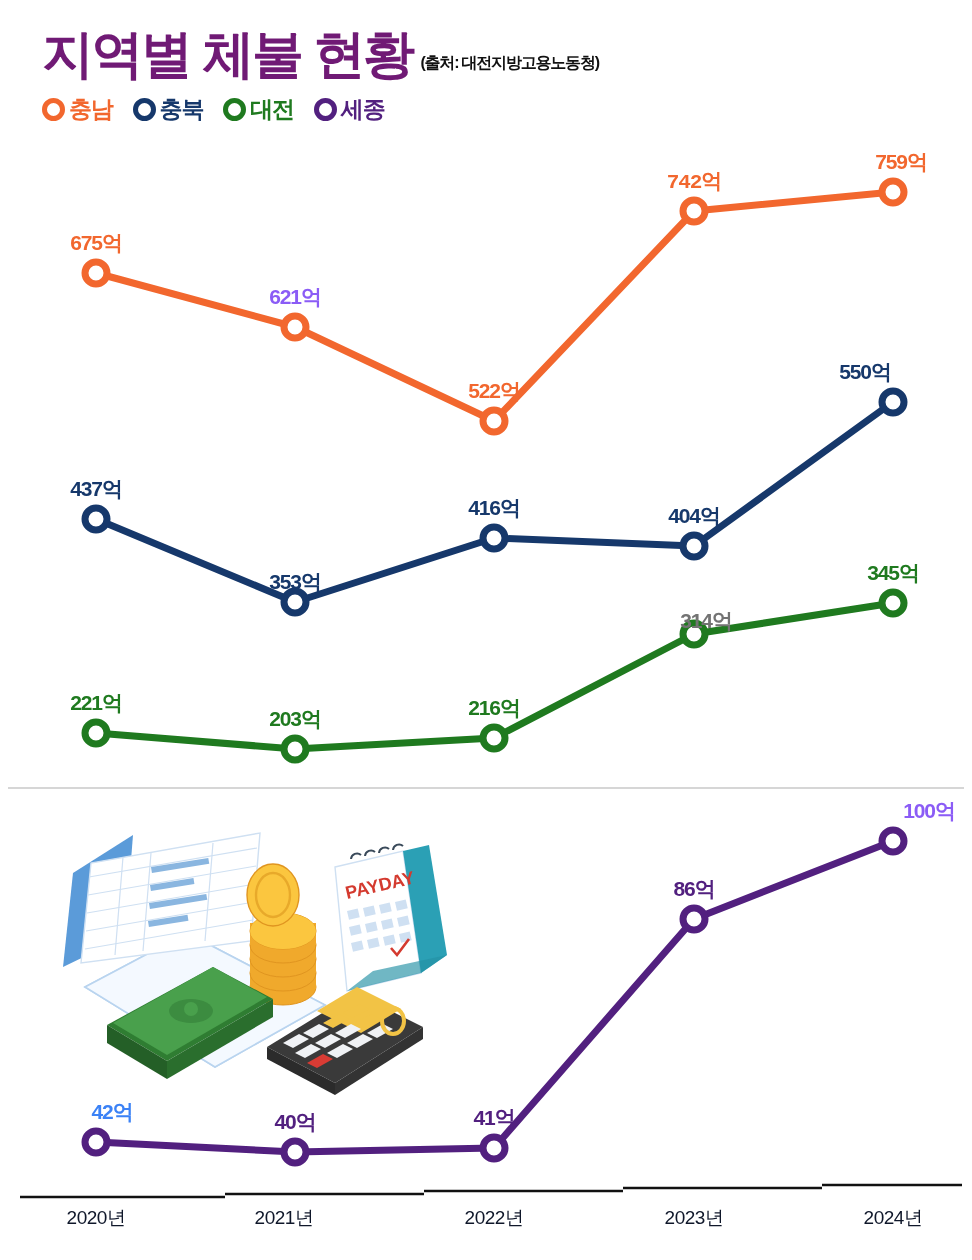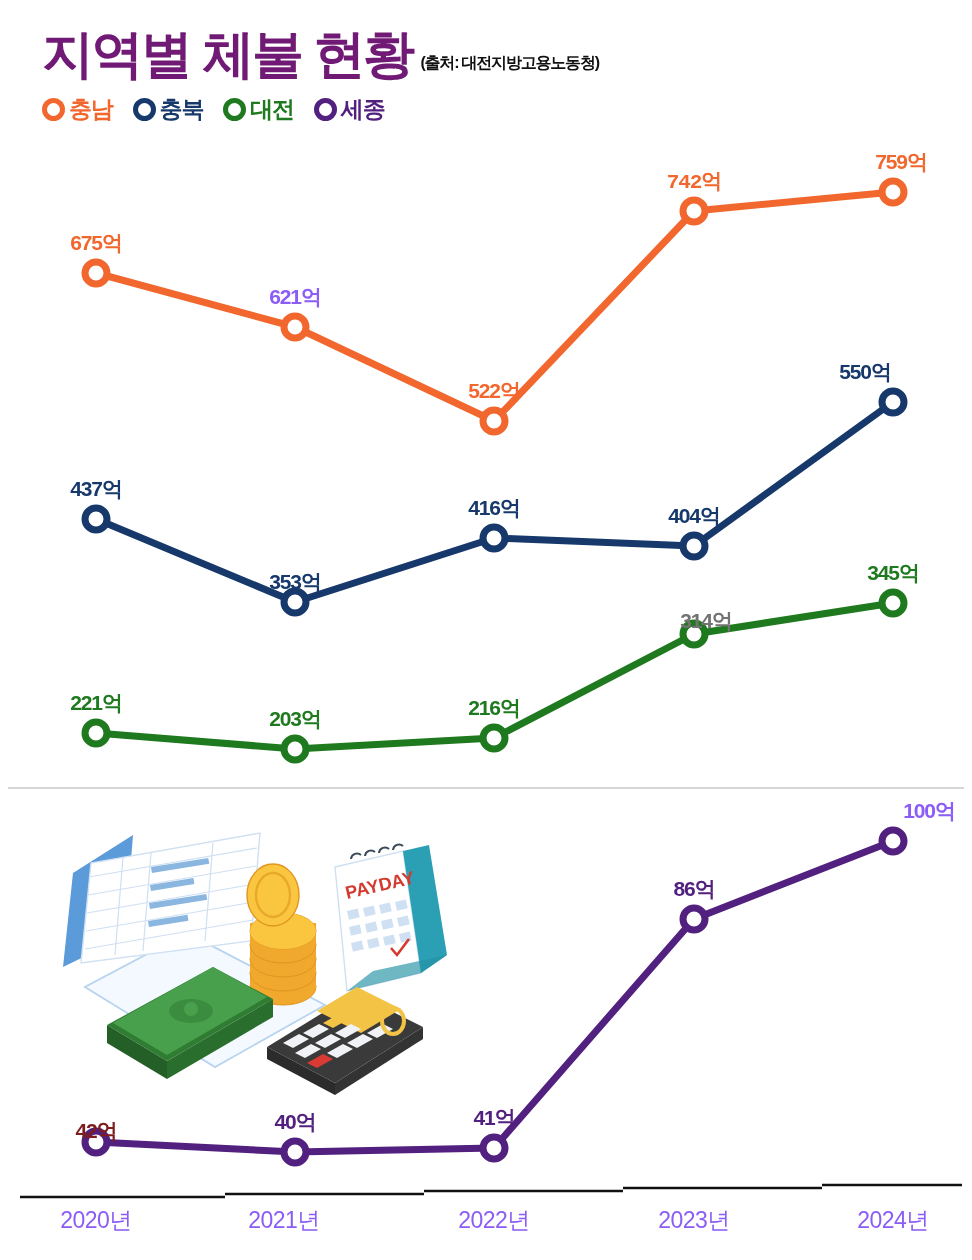--- a/index.html
+++ b/index.html
@@ -33,21 +33,21 @@
   #plot svg { position:absolute; left:0; top:0; }
 
   .val-label {
     position:absolute; font-size:21px; font-weight:900;
     letter-spacing:-1.1px; white-space:nowrap;
     transform: translate(-50%, 0);
   }
 
   
   .axis-label {
-    position:absolute; font-size:23px; font-weight:500; color:#8b5cf6;
+    position:absolute; font-size:19px; font-weight:500; color:#0f172a;
     letter-spacing:-0.5px; white-space:nowrap; transform: translateX(-50%);
     font-family: "Liberation Sans", "DejaVu Sans", sans-serif;
   }
 
   
   #illustration { position:absolute; left:55px; top:815px; width:400px; height:285px; }
 </style>
 </head>
 <body>
 
@@ -130,21 +130,21 @@
         <div class="val-label" style="color: rgb(22, 56, 107); left: 96px; top: 475px;">437억</div>
         <div class="val-label" style="color: rgb(22, 56, 107); left: 295px; top: 568px;">353억</div>
         <div class="val-label" style="color: rgb(22, 56, 107); left: 494px; top: 494px;">416억</div>
         <div class="val-label" style="color: rgb(22, 56, 107); left: 694px; top: 502px;">404억</div>
         <div class="val-label" style="color: rgb(22, 56, 107); left: 865px; top: 358px;">550억</div>
         <div class="val-label" style="color: rgb(31, 122, 31); left: 96px; top: 689px;">221억</div>
         <div class="val-label" style="color: rgb(31, 122, 31); left: 295px; top: 705px;">203억</div>
         <div class="val-label" style="color: rgb(31, 122, 31); left: 494px; top: 694px;">216억</div>
         <div class="val-label" style="color: #737373; left: 694px; top: 607px; margin-left: 12px;">314억</div>
         <div class="val-label" style="color: rgb(31, 122, 31); left: 893px; top: 559px;">345억</div>
-        <div class="val-label" style="color: #7f1d1d; left: 96px; top: 1098px; margin-top: 19px;">42억</div>
+        <div class="val-label" style="color: #3b82f6; left: 112px; top: 1098px;">42억</div>
         <div class="val-label" style="color: rgb(82, 32, 127); left: 295px; top: 1108px;">40억</div>
         <div class="val-label" style="color: rgb(82, 32, 127); left: 494px; top: 1104px;">41억</div>
         <div class="val-label" style="color: rgb(82, 32, 127); left: 694px; top: 875px;">86억</div>
         <div class="val-label" style="color: #8b5cf6; left: 893px; top: 797px; margin-left: 36px;">100억</div>
       </div>
     <div id="axis-labels">
         <div class="axis-label" style="left: 96px; top: 1205px;">2020년</div>
         <div class="axis-label" style="left: 284px; top: 1205px;">2021년</div>
         <div class="axis-label" style="left: 494px; top: 1205px;">2022년</div>
         <div class="axis-label" style="left: 694px; top: 1205px;">2023년</div>

